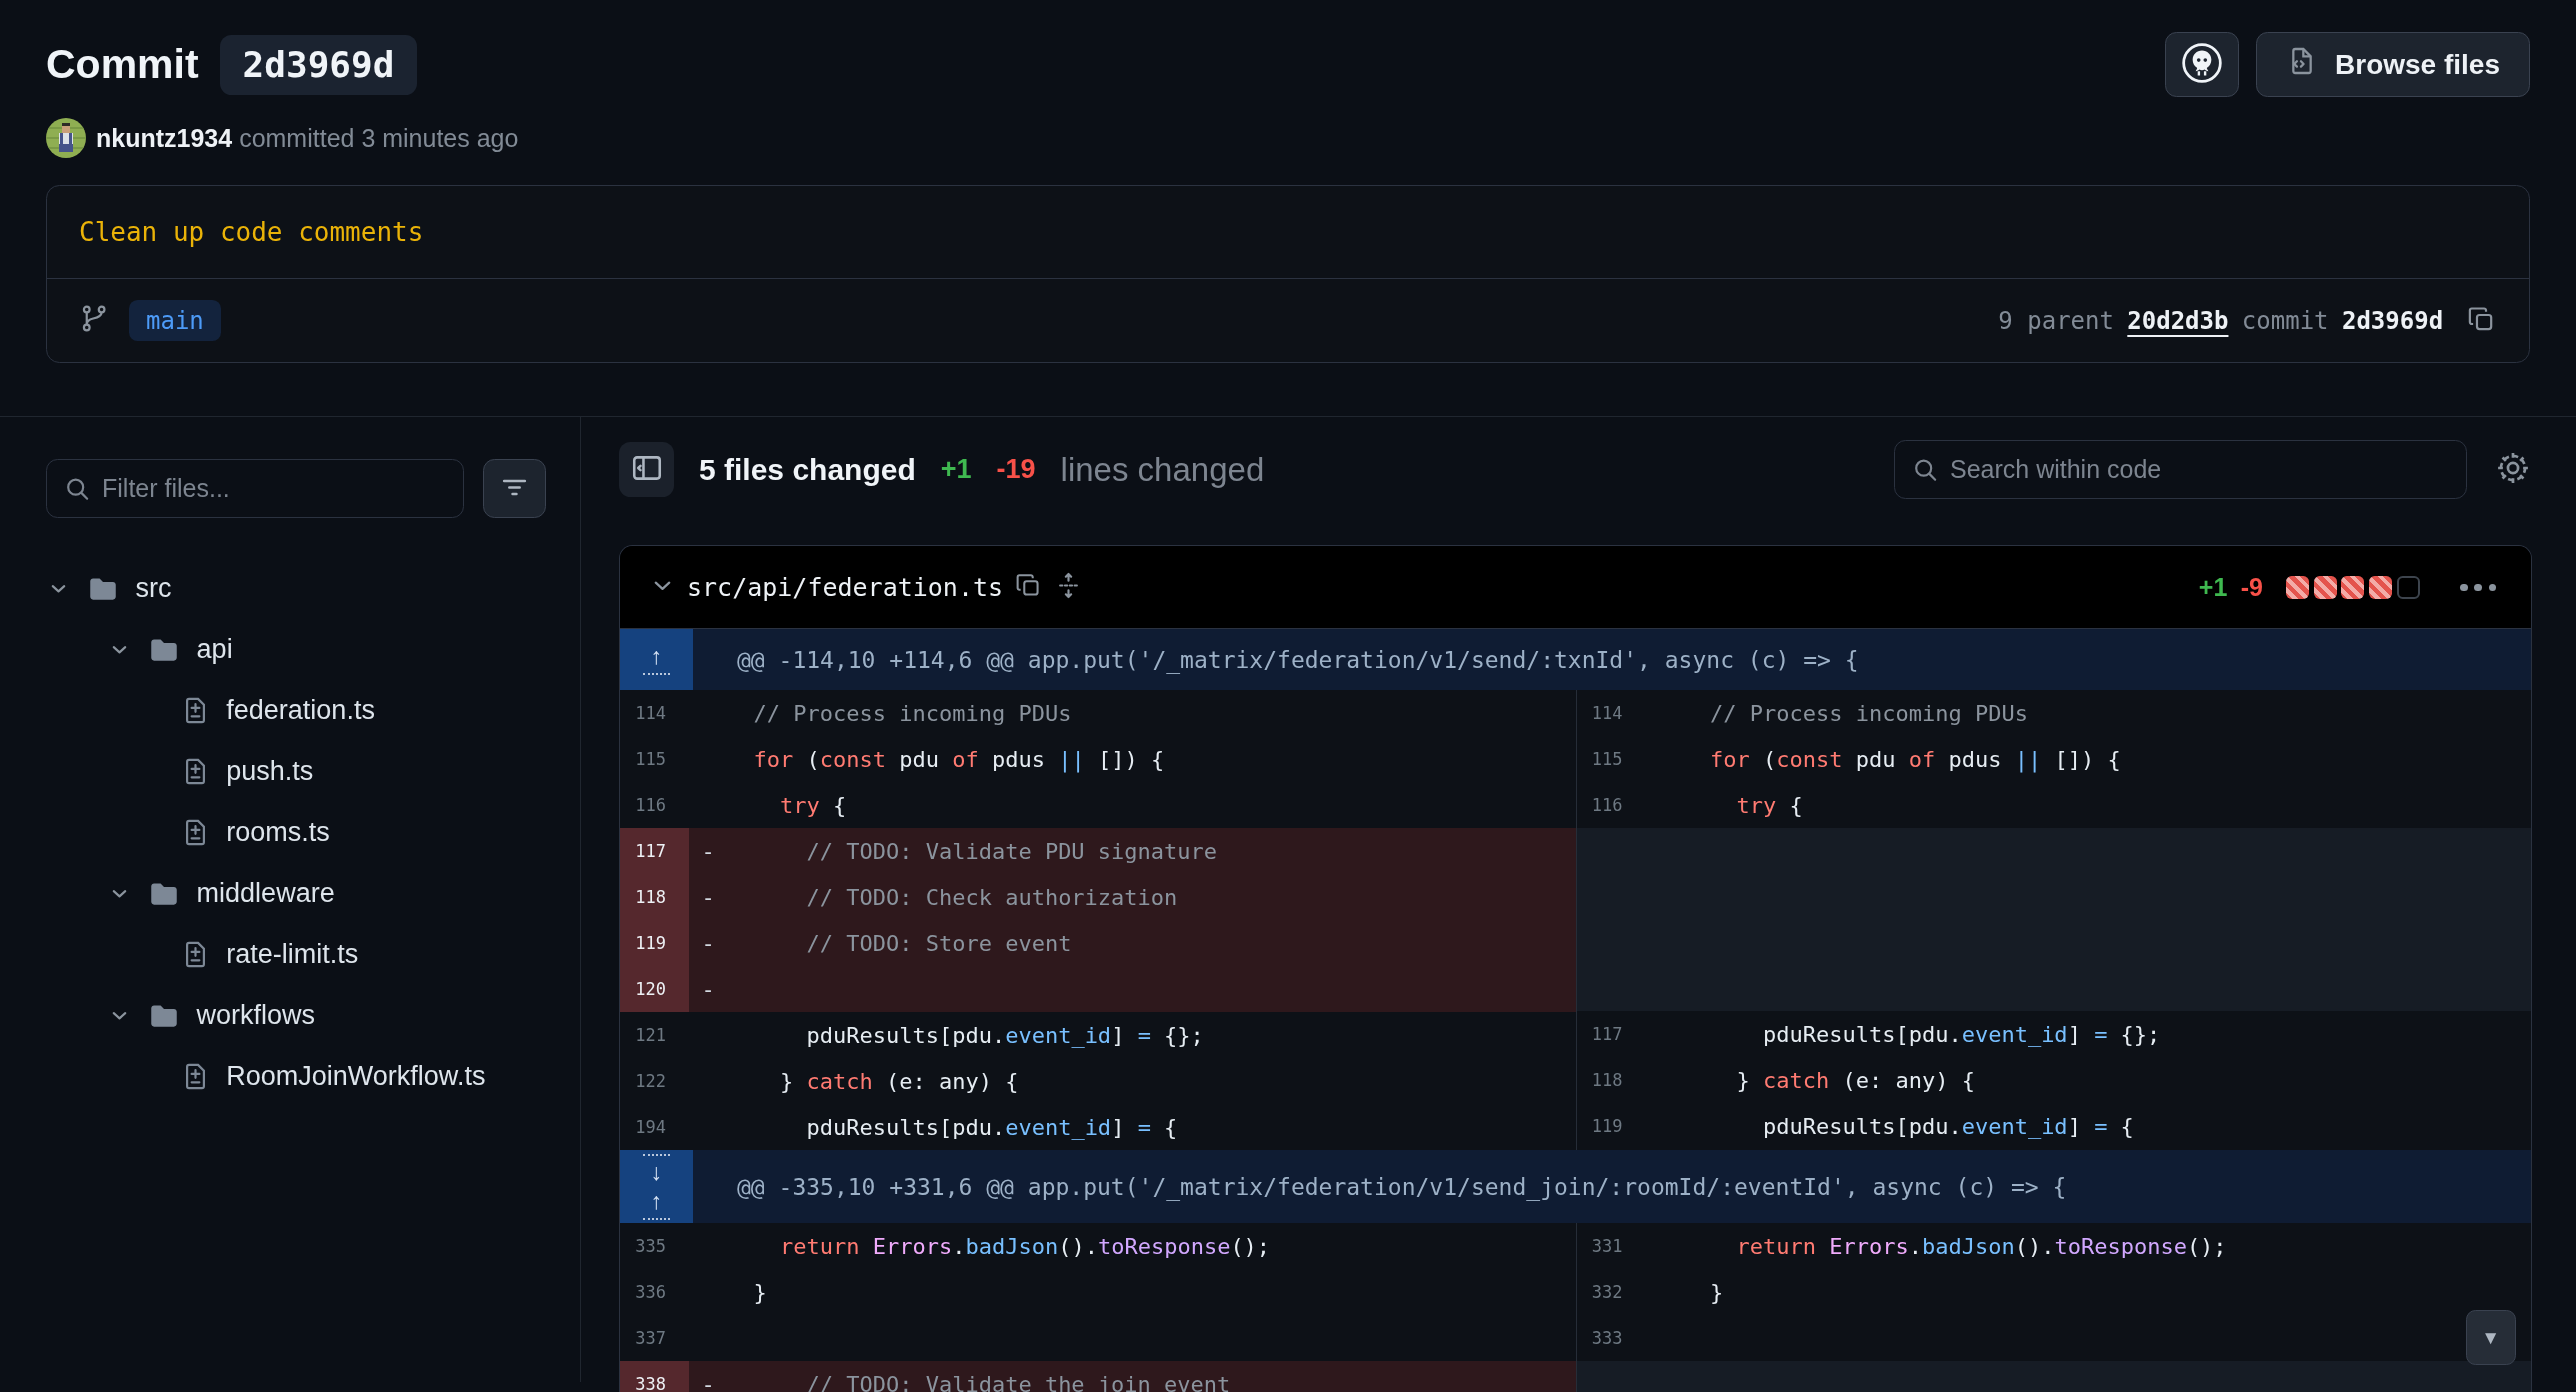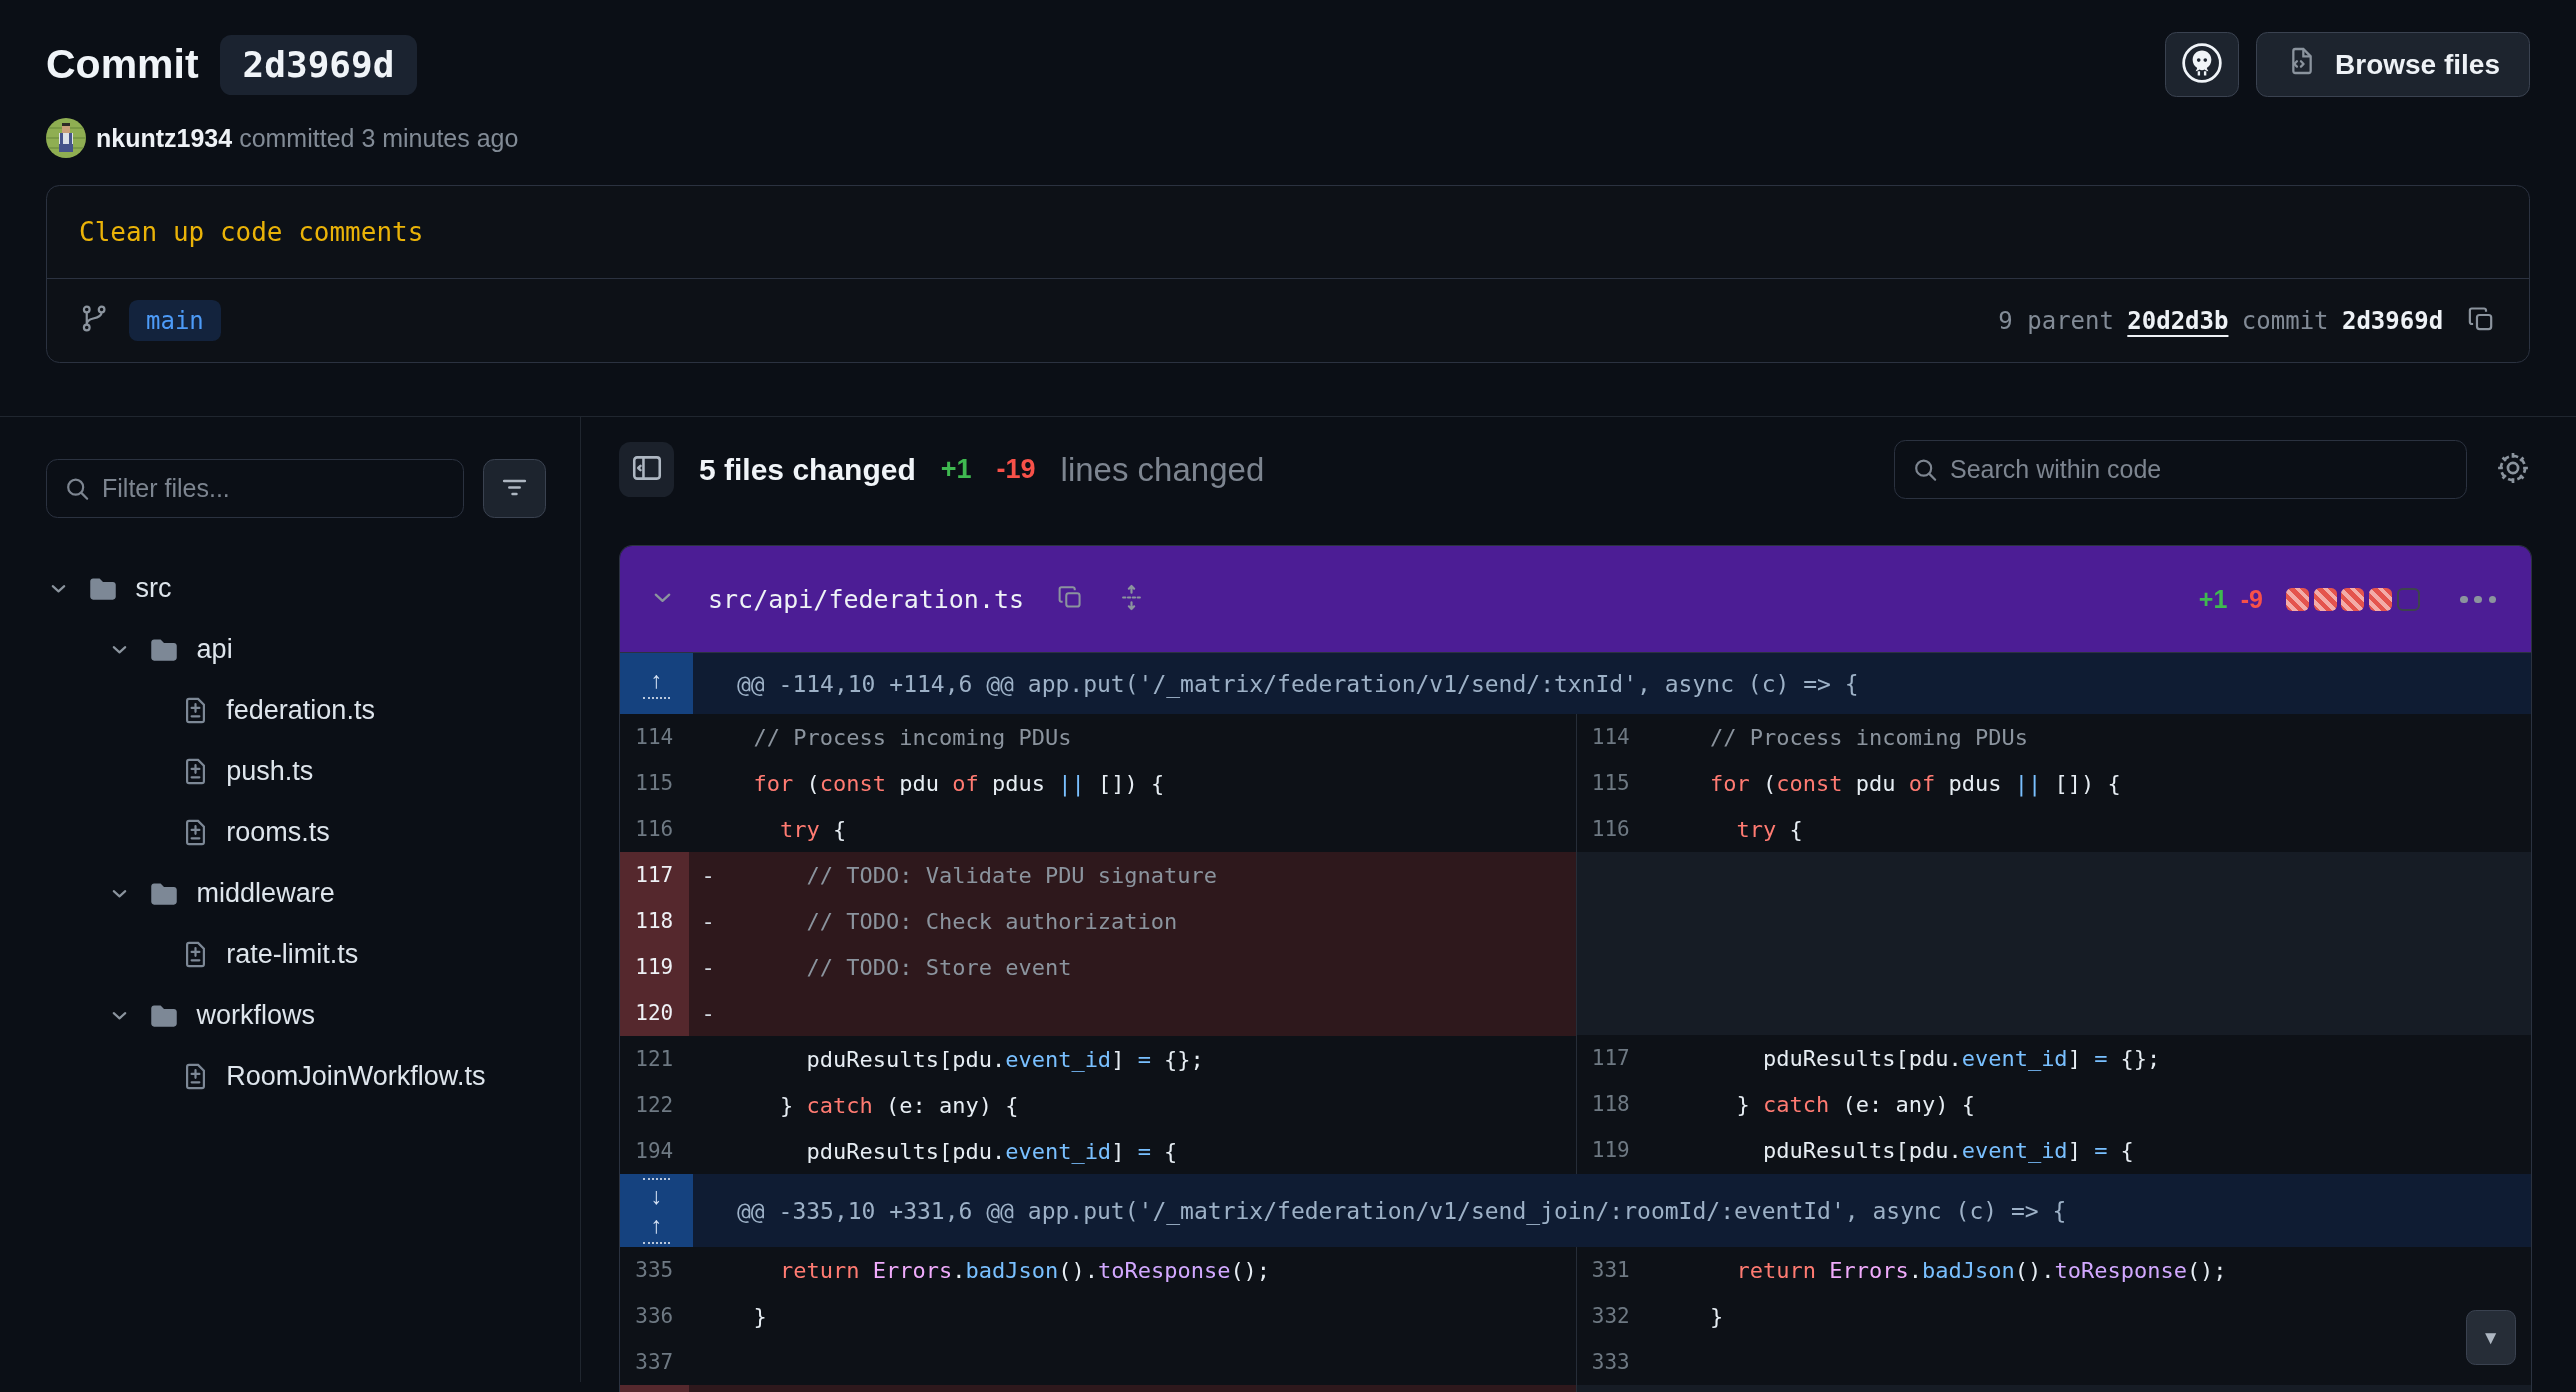--- a/index.html
+++ b/index.html
@@ -45,42 +45,42 @@
   .mt-left{display:flex;align-items:center;gap:25px;}
   .toggle-btn{width:55px;height:55px;background:#1b212b;border:none;border-radius:11.5px;display:flex;align-items:center;justify-content:center;cursor:pointer;}
   .files-title{font-size:30px;font-weight:700;color:#f0f4f8;}
   .cnt{font-size:27px;font-weight:700;}
   .add{color:#3fb950;}.del-c{color:#f85149;}
   .lines-lbl{font-size:33px;color:#7d8590;}
   .mt-right{display:flex;align-items:center;gap:27px;}
   .search-wrap{position:relative;width:573px;}
   
   .card{margin-top:46px;border:1.9px solid #2b3240;border-bottom:none;border-radius:13.4px 13.4px 0 0;overflow:hidden;background:#0d1117;position:relative;}
-  .file-head{height:74px;display:flex;align-items:center;background:#4c1d95;border-bottom:1.9px solid #2b3240;padding:16px 29px;gap:32px;}
+  .file-head{height:74px;display:flex;align-items:center;background:#000000;border-bottom:1.9px solid #2b3240;padding:4px 29px;gap:11px;}
   .file-path{font-family:"DejaVu Sans Mono",monospace;font-size:25px;color:#eef2f6;cursor:pointer;}
   .fh-right{margin-left:auto;display:flex;align-items:center;gap:13.4px;}
   .fh-cnt{font-size:25px;font-weight:700;}
   .sq-row{display:flex;gap:4.8px;margin-left:9.5px;}
   .sq{width:23px;height:23px;border-radius:5.7px;box-sizing:border-box;}
   .sq.del{background:repeating-linear-gradient(45deg,#e4544d 0 4.8px,#f3aca8 4.8px 8.6px);}
   .sq.neutral{background:transparent;border:2.9px solid #3d444d;}
   .kebab{display:flex;gap:6.7px;margin-left:21px;background:none;border:none;cursor:pointer;padding:5.7px;}
   .kebab i{width:7.6px;height:7.6px;border-radius:50%;background:#8b949e;display:block;}
   
   .hunk{display:flex;align-items:stretch;background:#0f1c33;}
   .hunk.h1{height:61px;}.hunk.h2{height:73px;}
   .hunk-gut{width:73px;flex:none;display:flex;flex-direction:column;}
   .hunk-btn{flex:1;background:#15427f;border:none;display:flex;flex-direction:column;align-items:center;justify-content:center;gap:4.8px;color:#d6e3f5;font-size:23px;line-height:1;cursor:pointer;padding:0;}
   .hdots{width:27px;border-top:2.9px dotted #b9c8dd;height:0;}
   .hunk-text{font-family:"DejaVu Sans Mono",monospace;font-size:23px;color:#9db1c7;display:flex;align-items:center;padding-left:44px;white-space:pre;}
   .split{display:flex;}
   .half{width:50%;box-sizing:border-box;}
   .half.right{border-left:1.9px solid #262d38;}
   .drow{display:flex;height:46px;align-items:stretch;font-family:"DejaVu Sans Mono",monospace;font-size:22px;}
-  .num{width:69px;flex:none;color:#6e7983;font-size:21px;padding-left:15.3px;box-sizing:border-box;display:flex;align-items:center;cursor:pointer;text-align:center;}
+  .num{width:69px;flex:none;color:#6e7983;font-size:17px;padding-left:15.3px;box-sizing:border-box;display:flex;align-items:center;cursor:pointer;text-align:center;}
   .mark{width:38px;flex:none;display:flex;align-items:center;justify-content:center;color:#d4dae2;}
   .codecell{white-space:pre;flex:1;display:flex;align-items:center;overflow:hidden;}
   .drow.del{background:#2e181c;}
   .drow.del .num{background:#55282d;color:#eef1f5;}
   .dspacer{background:#161c25;}
   .sp{color:#e6edf3;}.sk{color:#ff7b72;}.scm{color:#8b949e;}.sb{color:#79c0ff;}.so{color:#f0abfc;}.sf{color:#d2a8ff;}
   .scrollbtn{position:absolute;right:15.3px;top:764px;width:50px;height:55px;background:#262d37;border:1.9px solid #3a4250;border-radius:9.5px;color:#aeb7c2;font-size:19px;display:flex;align-items:center;justify-content:center;cursor:pointer;}
 </style>
 </head>
 <body>

